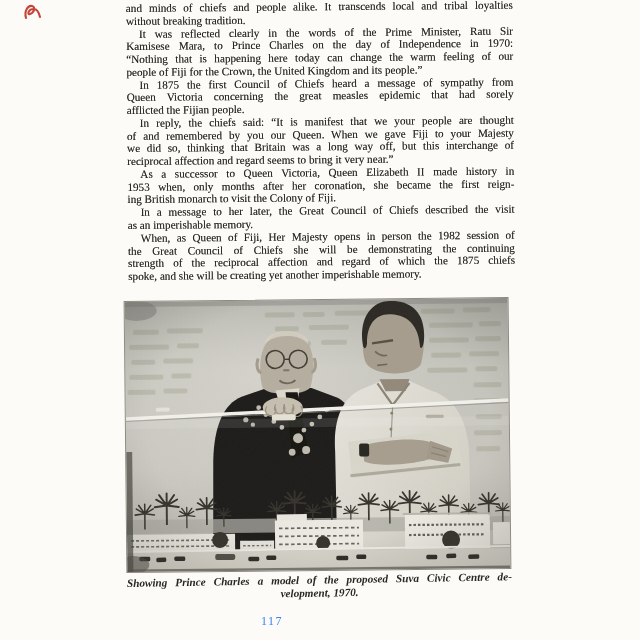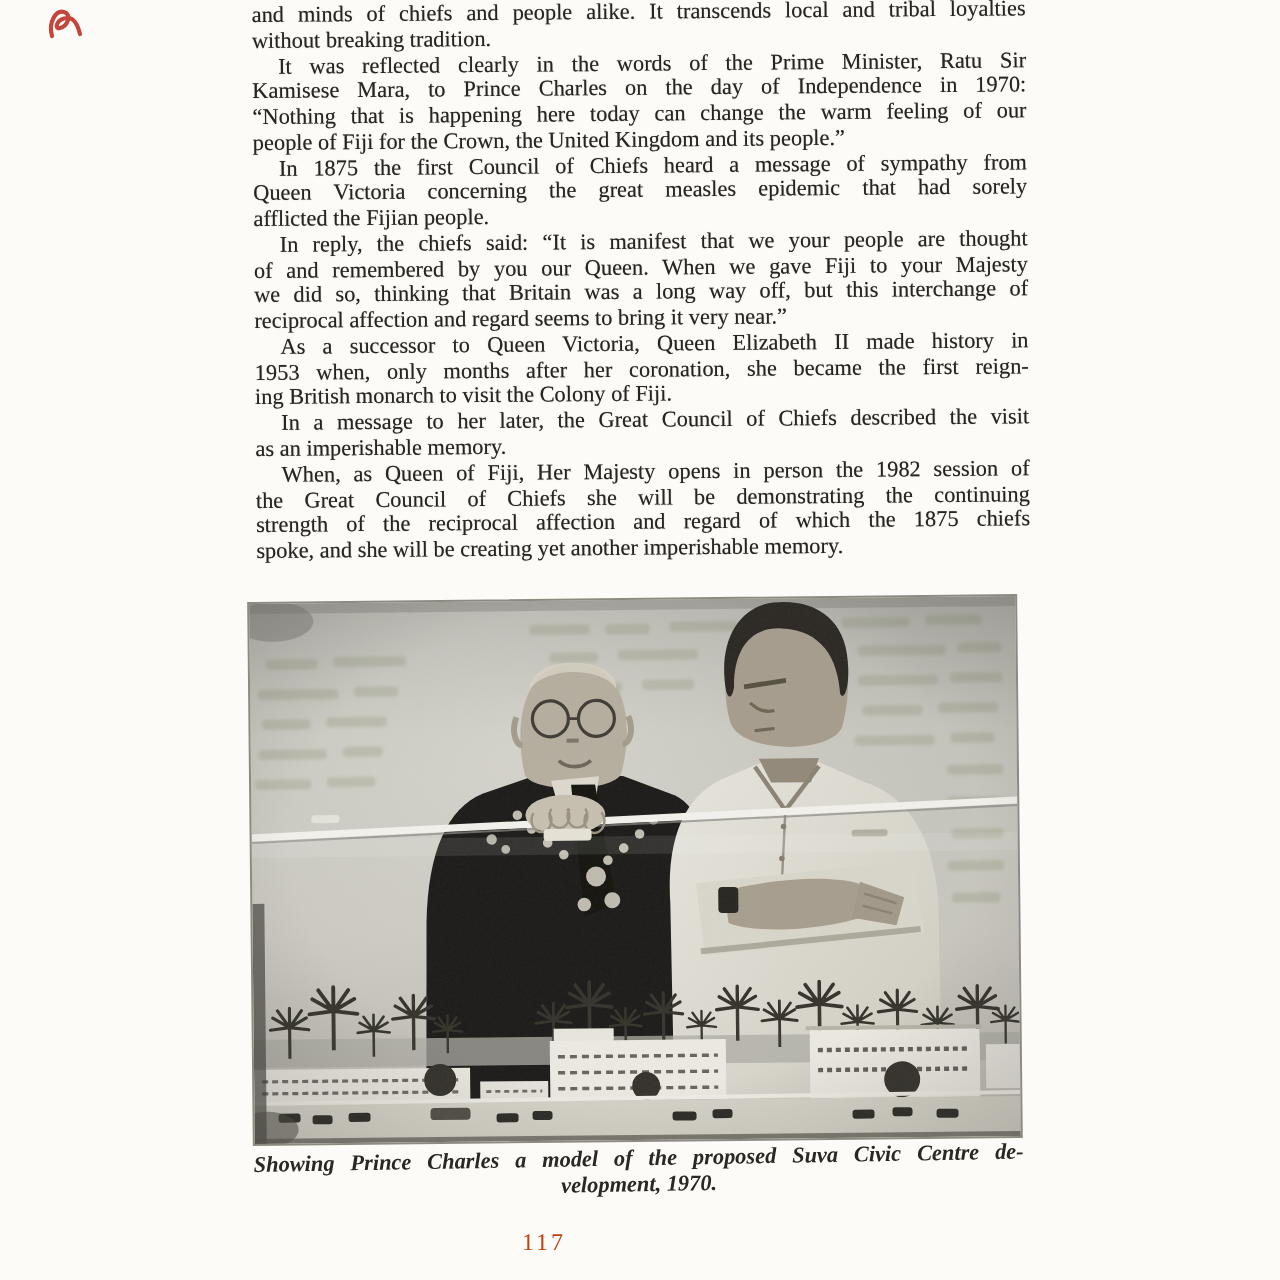--- a/index.html
+++ b/index.html
@@ -21,21 +21,21 @@
   .photo svg{display:block;width:383px;height:270px;}
 
   
   .caption{position:absolute;left:127px;top:577px;width:385px;
            transform:rotate(-1deg);transform-origin:left center;
            font-style:italic;font-weight:bold;font-size:11.2px;color:#2a2825;line-height:13.2px;}
   .caption .c1{text-align:justify;text-align-last:justify;white-space:nowrap;}
   .caption .c2{text-align:center;}
 
   .page-number{position:absolute;left:0;top:614px;width:544px;text-align:center;
-               font-size:12px;letter-spacing:1.5px;color:#c2410c;}
+               font-size:12px;letter-spacing:1.5px;color:#3b82f6;}
 
   .red-mark{position:absolute;left:22px;top:3px;width:24px;height:20px;}
 </style>
 </head>
 <body>
 
 <div class="page">
 
   <svg class="red-mark" viewBox="0 0 24 20">
     <path d="M4,15 C2,8 6,2 10,3 C14,4 12,10 8,11 C5,12 6,6 12,6 C15,6 17,10 18,14" fill="none" stroke="#bf3026" stroke-width="2.1" stroke-linecap="round" opacity="0.9"></path>

